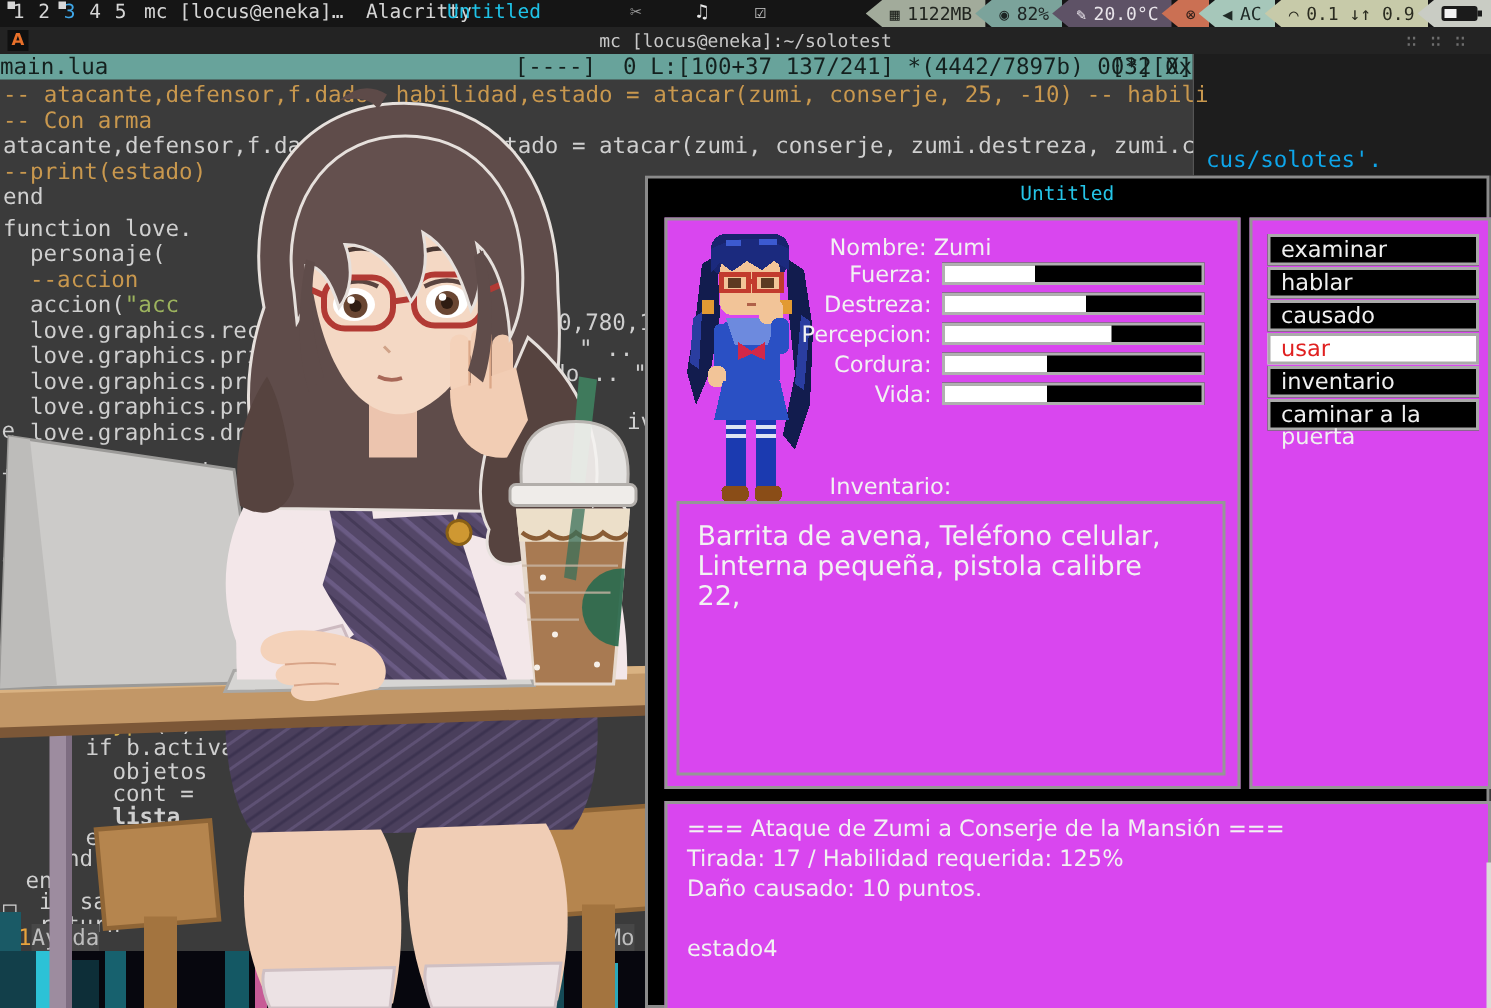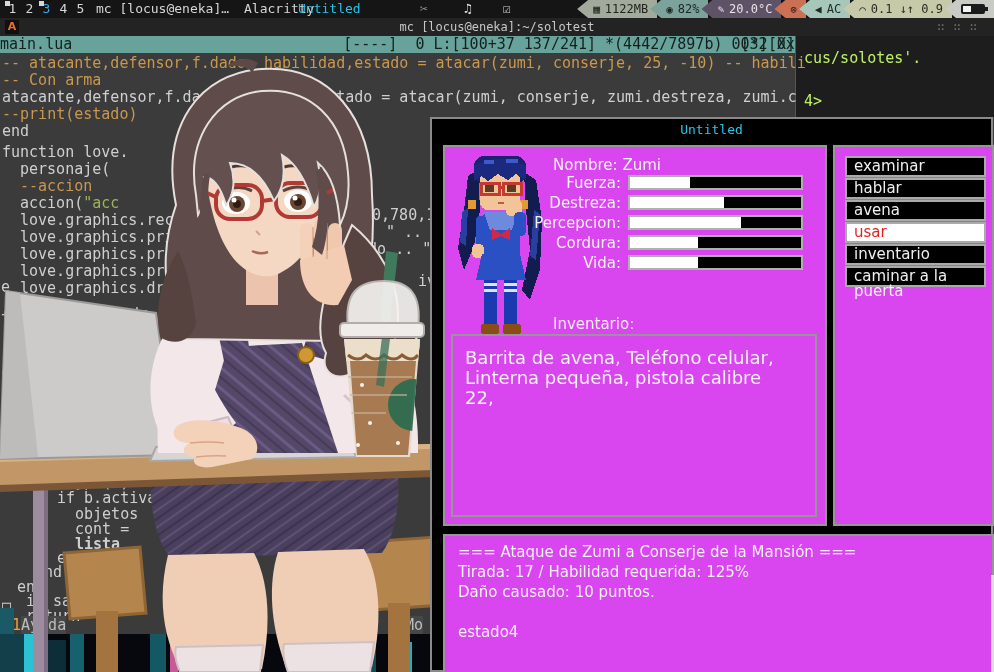--- a/index.html
+++ b/index.html
@@ -32,21 +32,21 @@
   #winctl{position:absolute;right:8px;top:0;color:#6e6e6e;letter-spacing:9px;}
   
   #paneL{position:absolute;left:0;top:36px;width:795px;height:598px;background:#3b3b3b;overflow:hidden;z-index:1;}
   #mcstatus{position:absolute;left:0;top:36px;width:795px;height:17px;background:#68a39b;color:#14201e;
     font:15px/17px "DejaVu Sans Mono",monospace;white-space:pre;z-index:2;overflow:hidden;}
   #mcstatusR{position:absolute;right:199px;top:36px;color:#14201e;font:15px/17px "DejaVu Sans Mono",monospace;z-index:3;}
   #rpane{position:absolute;left:795px;top:36px;width:199px;height:81px;background:#1d1d1d;z-index:1;border-left:1px solid #555;}
   #code{position:absolute;left:0;top:0;width:994px;height:672px;z-index:2;pointer-events:none;}
   .cline{position:absolute;white-space:pre;font:15px/17px "DejaVu Sans Mono",monospace;}
   .tc-w{color:#cfcfcf}.tc-c{color:#c9984e}.tc-s{color:#9cb35e}.tc-y{color:#d3b150}
-  .rline{position:absolute;white-space:pre;font:15px/17px "DejaVu Sans Mono",monospace;color:#bef264;}
+  .rline{position:absolute;white-space:pre;font:15px/17px "DejaVu Sans Mono",monospace;color:#0ea5e9;margin-top:48px;}
   #keybar{position:absolute;left:0;top:617px;width:430px;height:17px;z-index:2;}
   .fkey{position:absolute;top:0;font:15px/17px "DejaVu Sans Mono",monospace;white-space:pre;}
   .fnum{color:#e8a33d}.flab{color:#bdbdbd;background:#474747;}
   
   #neon{position:absolute;left:0;top:634px;width:430px;height:38px;background:#07070e;z-index:2;overflow:visible;}
   .nrect{position:absolute;}
   
   #girl{position:absolute;left:0;top:55px;z-index:10;pointer-events:none;}
   
   #game{position:absolute;left:430px;top:117px;width:563px;height:555px;background:#000;
@@ -387,21 +387,21 @@
       <div id="invlabel">Inventario:</div>
       <div id="invbox">
         <div id="invtext">Barrita de avena, Teléfono celular, Linterna pequeña, pistola calibre 22,</div>
       </div>
     </div>
 
     <div id="menupanel" class="gpanel">
       <div id="menu">
           <div class="mitem">examinar</div>
           <div class="mitem">hablar</div>
-          <div class="mitem">avena</div>
+          <div class="mitem">causado</div>
           <div class="mitem sel">usar</div>
           <div class="mitem">inventario</div>
           <div class="mitem">caminar a la puerta</div>
         </div>
     </div>
 
     <div id="logpanel" class="gpanel">
       <div id="log">
           <div class="lline">=== Ataque de Zumi a Conserje de la Mansión ===</div>
           <div class="lline">Tirada: 17 / Habilidad requerida: 125%</div>

